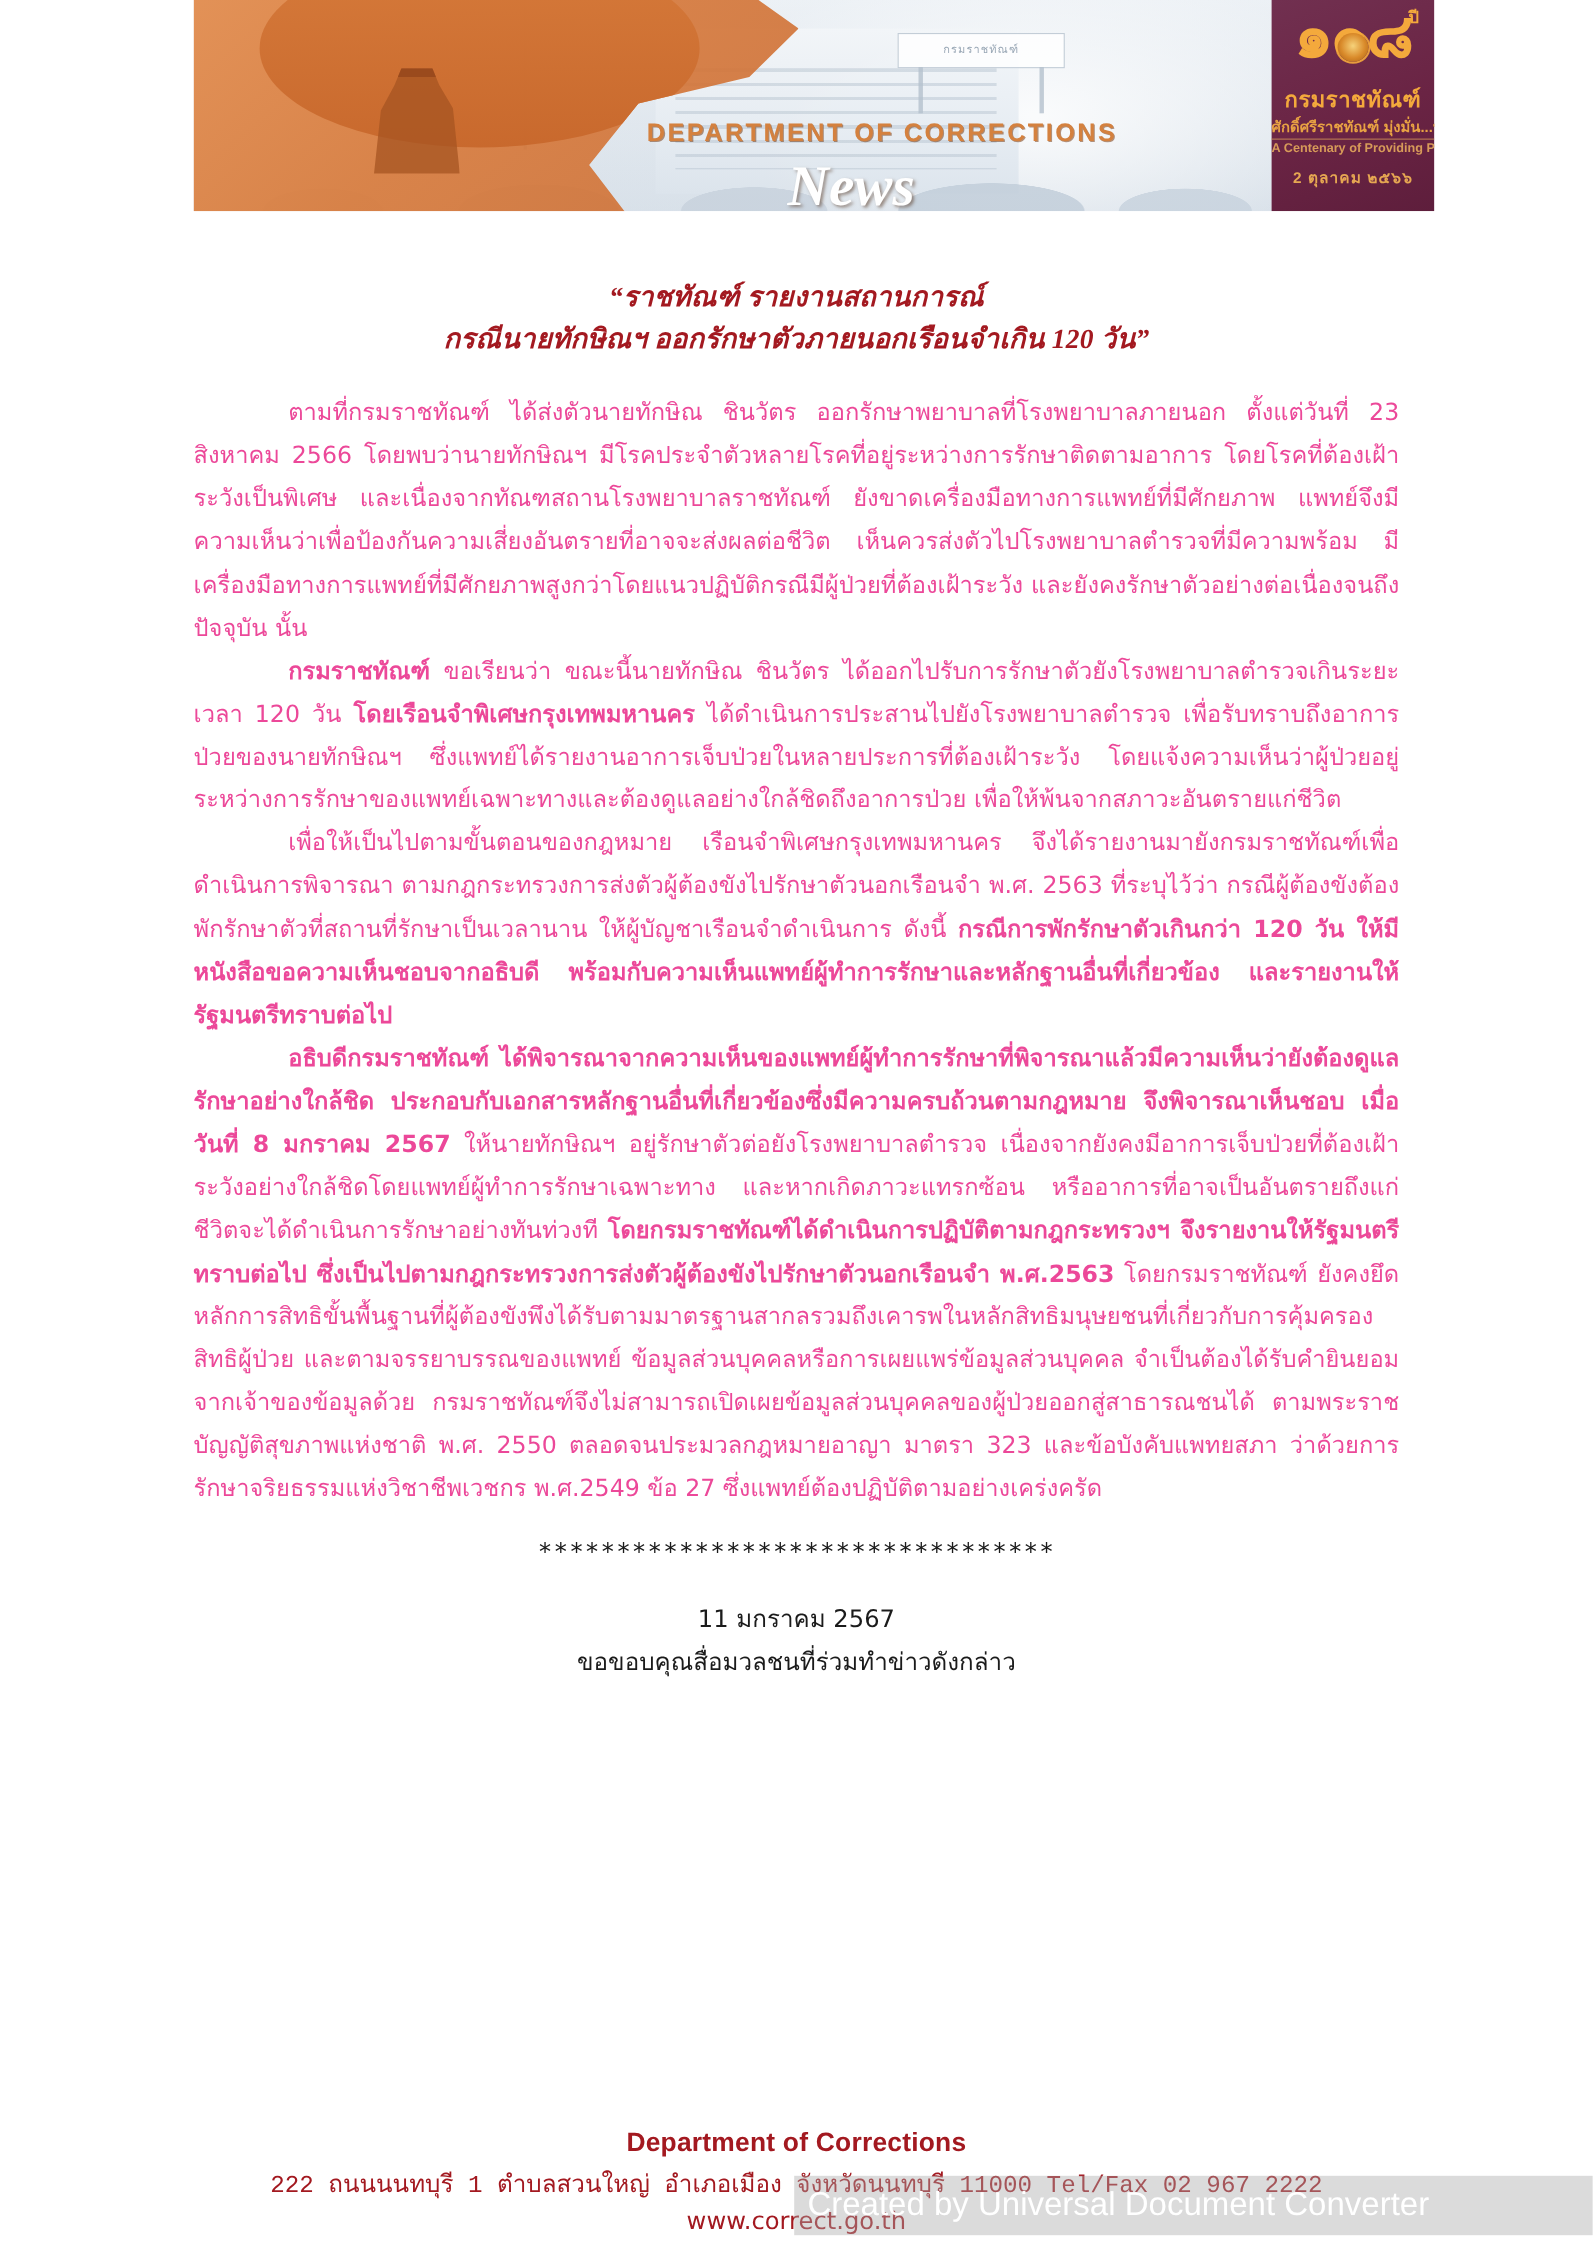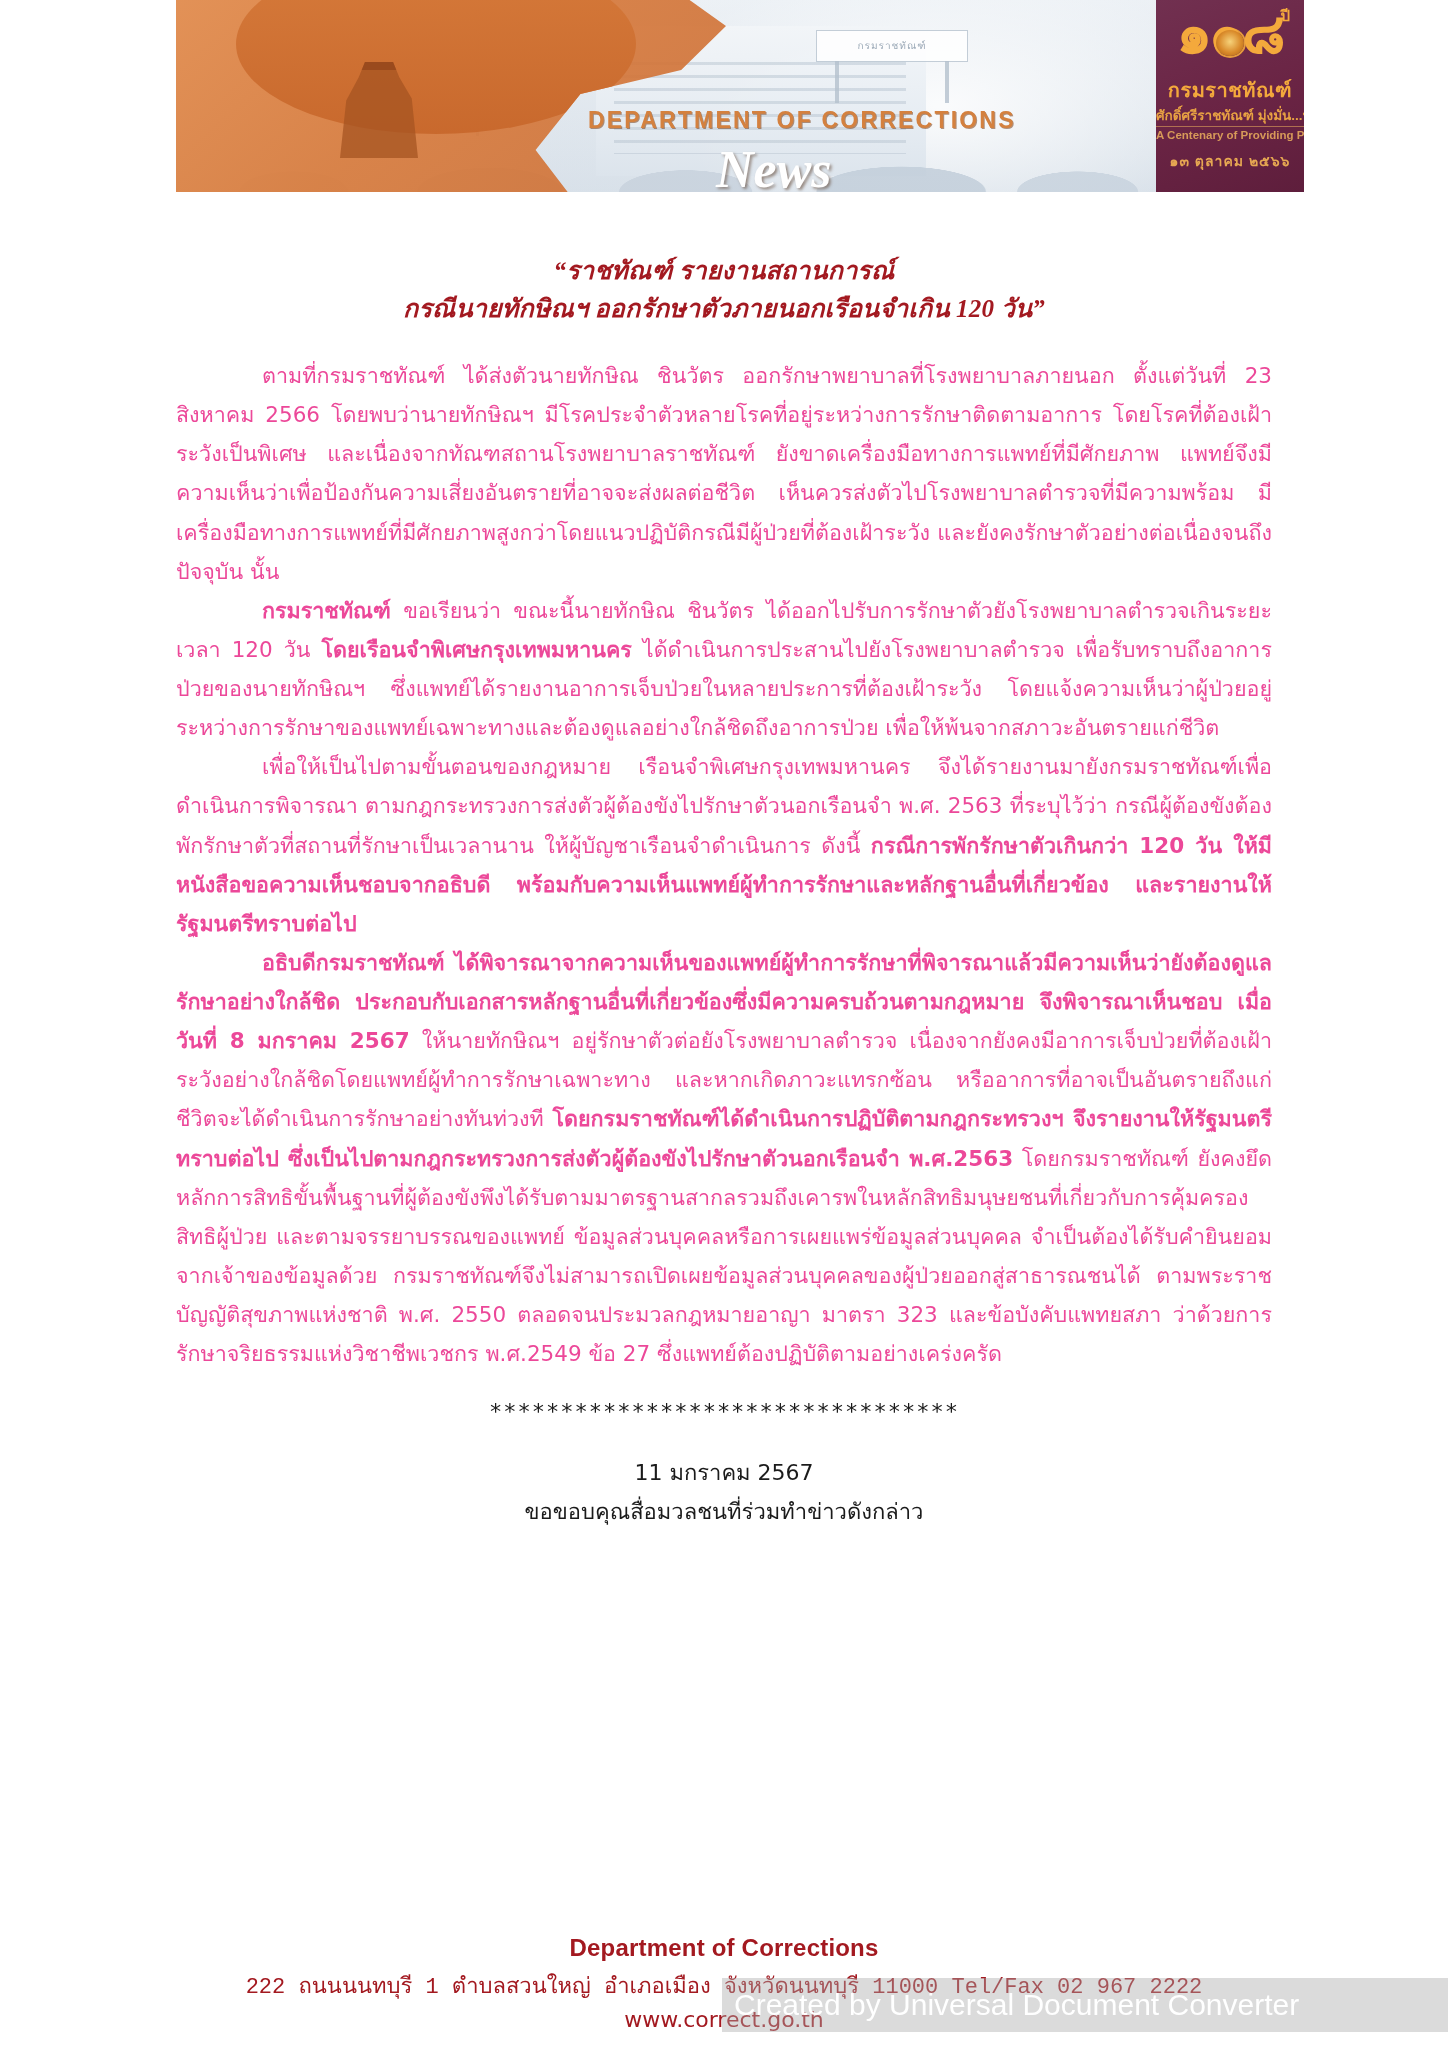--- a/index.html
+++ b/index.html
@@ -279,21 +279,21 @@
     <div class="banner-news">News</div>
   </div>
 
   <div class="banner-logo">
     <div class="logo-number">๑๐๘</div>
     <div class="logo-seal"></div>
     <div class="logo-year-sup">ปี</div>
     <div class="logo-dept-th">กรมราชทัณฑ์</div>
     <div class="logo-slogan-th">ศักดิ์ศรีราชทัณฑ์ มุ่งมั่น...ป้องกันสังคม</div>
     <div class="logo-slogan-en">A Centenary of Providing Public Safety</div>
-    <div class="logo-date-th">๑๓ ตุลาคม ๒๕๖๖</div>
+    <div class="logo-date-th">2 ตุลาคม ๒๕๖๖</div>
   </div>
 </div>
 
 <div class="page">
 
   <h1 class="doc-title">
     <span class="t-line">“ราชทัณฑ์ รายงานสถานการณ์</span>
     <span class="t-line">กรณีนายทักษิณฯ ออกรักษาตัวภายนอกเรือนจำเกิน 120 วัน”</span>
   </h1>
 

